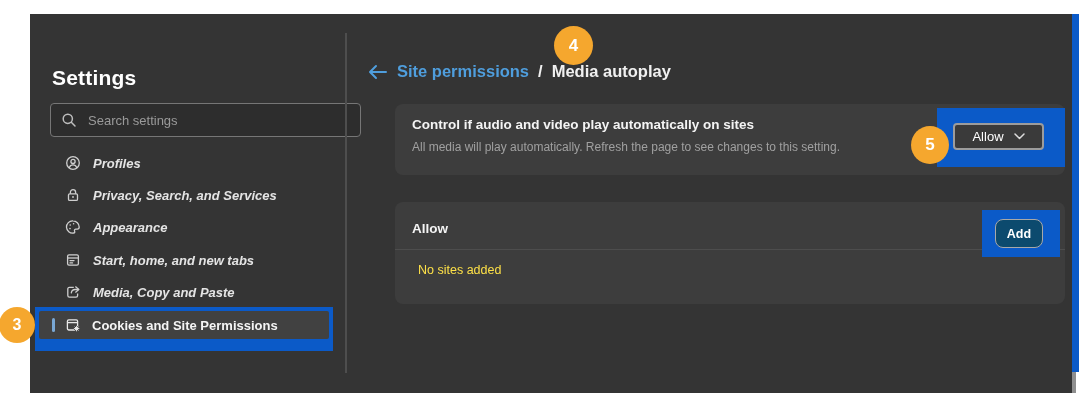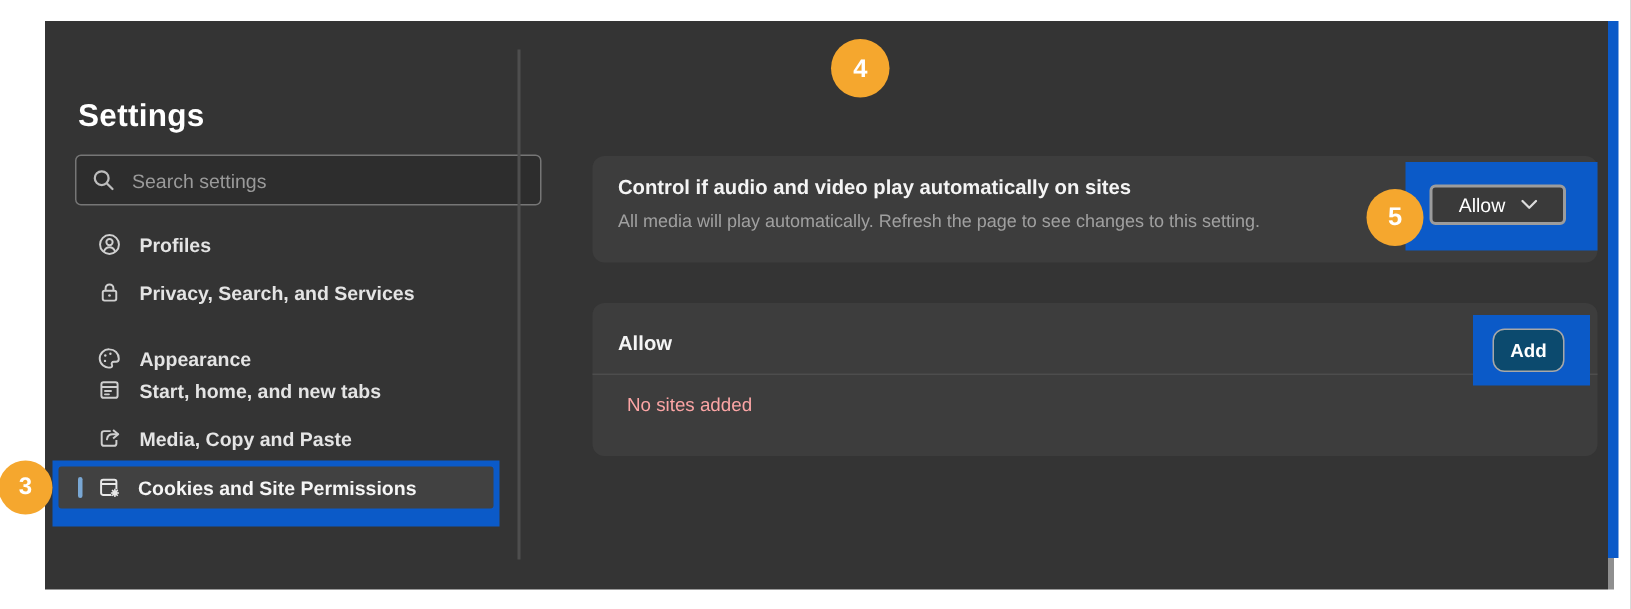--- a/index.html
+++ b/index.html
@@ -22,22 +22,22 @@
   .search-box { position:absolute; left:50px; top:103px; width:311px; height:34px;
     background:#2d2d2d; border:1px solid #767676; border-radius:4px;
     display:flex; align-items:center; padding:0 10px; gap:11px; }
   .search-box input { background:transparent; border:none; outline:none; color:#e8e8e8;
     font-size:13px; width:100%; font-family:"Liberation Sans", sans-serif; }
   .search-box input::placeholder { color:#9a9a9a; }
 
   .menu-item { position:absolute; left:50px; width:283px; height:32px;
     display:flex; align-items:center; padding-left:15px; gap:12px; cursor:pointer;
     border-radius:3px; }
-  .menu-item .label { color:#e4e4e4; font-size:13px; font-weight:600; white-space:nowrap; }
-  .mi-0{top:147px} .mi-1{top:179px} .mi-2{top:223px} .mi-3{top:244px} .mi-4{top:276px}
+  .menu-item .label { color:#e4e4e4; font-size:13px; font-weight:600; white-space:nowrap;font-style:italic; }
+  .mi-0{top:147px} .mi-1{top:179px} .mi-2{top:211px} .mi-3{top:244px} .mi-4{top:276px}
 
   .sidebar-highlight { position:absolute; left:35px; top:307px; width:298px; height:44px;
     background:#0b5ac8; }
   .selected-row { position:absolute; left:4px; top:4px; width:290px; height:28px;
     background:#414141; border-radius:2px; display:flex; align-items:center;
     padding-left:26px; gap:11px; cursor:pointer; }
   .selected-row .label { color:#f5f5f5; font-size:13px; font-weight:600; white-space:nowrap; }
   .accent-bar { position:absolute; left:13px; top:7px; width:3px; height:14px;
     background:#79a7d4; border-radius:2px; }
 
@@ -63,21 +63,21 @@
   .card-autoplay { top:104px; height:71px; }
   .card-title { position:absolute; left:17px; top:13px; color:#f4f4f4; font-size:13.5px;
     font-weight:700; }
   .card-sub { position:absolute; left:17px; top:36px; color:#a0a0a0; font-size:12px; }
 
   .card-allow { top:202px; height:102px; }
   .allow-title { position:absolute; left:17px; top:19px; color:#f4f4f4; font-size:13.5px;
     font-weight:700; }
   .card-divider { position:absolute; left:0; top:47px; width:100%; height:1px;
     background:#4d4d4d; }
-  .empty-text { position:absolute; left:23px; top:61px; color:#fca5a5; font-size:12.5px; }
+  .empty-text { position:absolute; left:23px; top:61px; color:#fde047; font-size:12.5px; }
 
   
   .hl-dropdown { position:absolute; left:937px; top:108px; width:128px; height:59px;
     background:#0b5ac8; z-index:3; }
   .dropdown { position:absolute; left:953px; top:123px; width:91px; height:27px; z-index:4;
     background:#3a3a3a; border:2px solid #9c9c9c; border-radius:4px; display:flex;
     align-items:center; justify-content:center; gap:10px; cursor:pointer; }
   .dropdown .val { color:#ffffff; font-size:13px; }
 
   .hl-add { position:absolute; left:982px; top:210px; width:78px; height:47px;
@@ -189,20 +189,30 @@
       <span class="label">Cookies and Site Permissions</span>
     </div>
   </div>
 
   <div class="v-divider"></div>
 
   <div class="badge badge-3">3</div>
   <div class="badge badge-4">4</div>
   <div class="badge badge-5">5</div>
 
+  <div class="breadcrumb">
+    <span class="back">
+      <svg width="21" height="16" viewBox="0 0 21 16">
+          <path d="M9 2 L3 8 L9 14 M3.5 8 H19" fill="none" stroke="#4f9edd" stroke-width="2" stroke-linecap="round" stroke-linejoin="round"></path>
+        </svg>
+    </span>
+    <span class="crumb-link">Site permissions</span>
+    <span class="crumb-sep">/</span>
+    <span class="crumb-current">Media autoplay</span>
+  </div>
 
   <div class="card card-autoplay">
     <div class="card-title">Control if audio and video play automatically on sites</div>
     <div class="card-sub">All media will play automatically. Refresh the page to see changes to this setting.</div>
   </div>
 
   <div class="hl-dropdown"></div>
   <div class="dropdown">
     <span class="val">Allow</span>
     <span class="icon">

